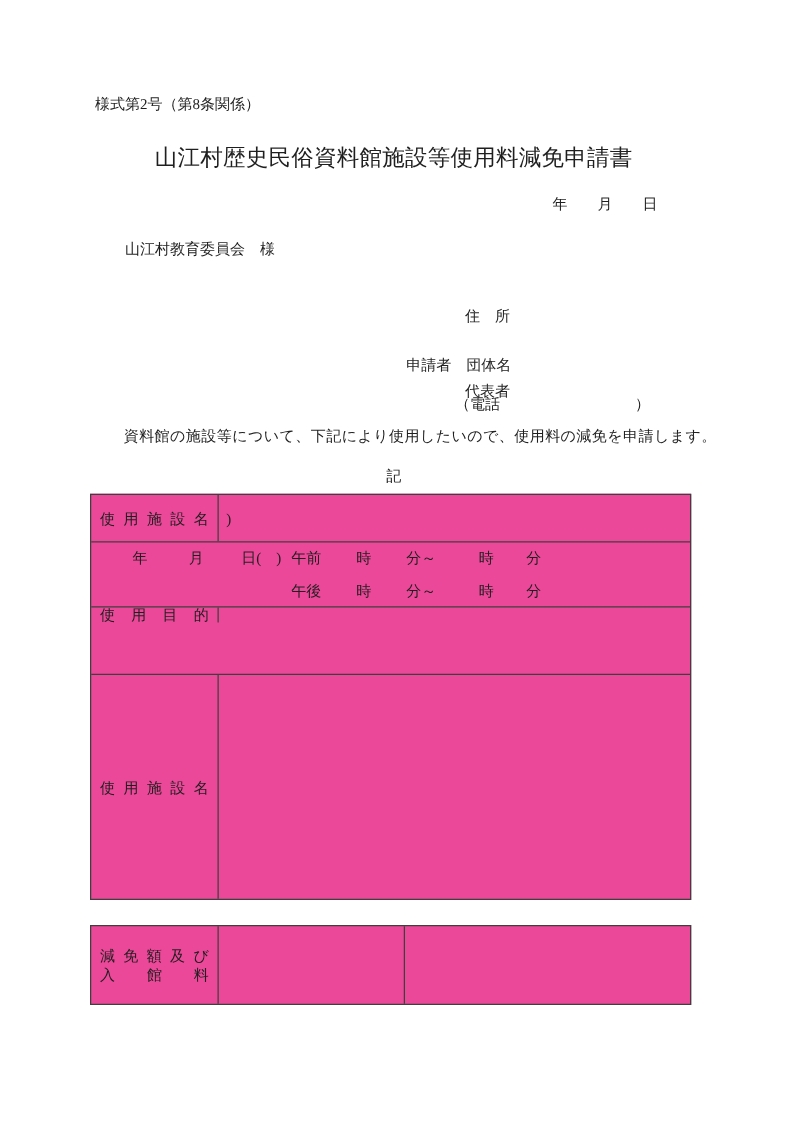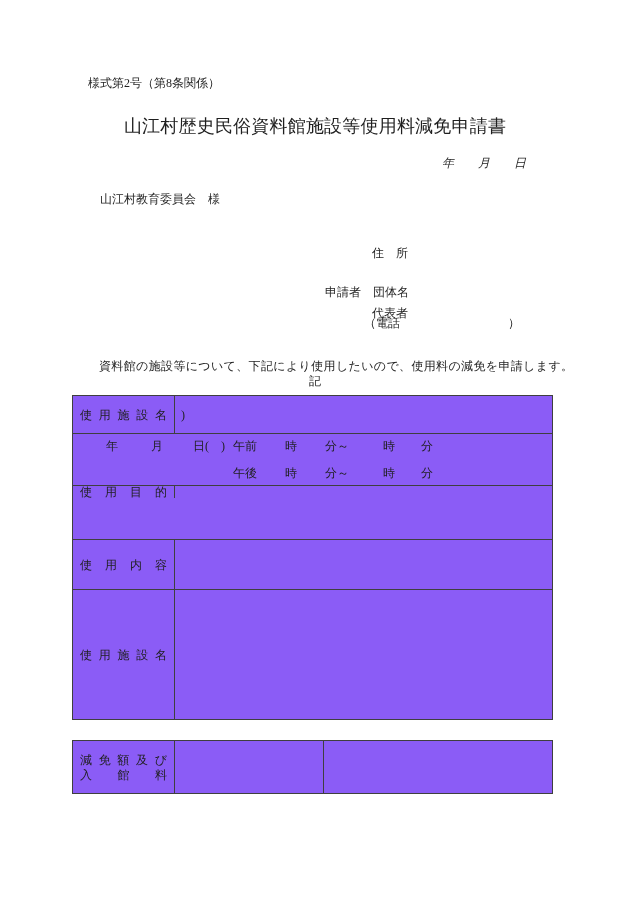--- a/index.html
+++ b/index.html
@@ -5,52 +5,52 @@
   * { margin:0; padding:0; box-sizing:border-box; }
   html,body { background:#ffffff; }
   body {
     width:630px; height:903px; position:relative;
     font-family:"Liberation Serif","DejaVu Serif",serif;
     color:#1f1f1f; font-size:12px; line-height:1;
   }
   .abs { position:absolute; white-space:pre; }
 
   
-  .form-number { left:88px; top:77px; }
+  .form-number { left:76px; top:77px; }
   .doc-title { left:0; right:0; top:117px; text-align:center; font-size:18px; letter-spacing:0.2px; }
-  .date-line { left:442px; top:157px;font-style:italic; }
+  .date-line { left:442px; top:157px; }
   .addressee { left:100px; top:193px; }
   .addr-label { left:372px; top:247px; }
   .applicant-line { left:325px; top:267px;margin-top:19px; }
   .rep-label { left:372px; top:286px;margin-top:21px; }
   .phone-label { left:364px; top:306px;margin-top:11px; }
-  .statement { left:99px; top:360px; letter-spacing:0.35px; }
+  .statement { left:99px; top:343px; letter-spacing:0.35px; }
   .record-mark { left:0; right:0; top:375px; text-align:center; }
 
   
-  .jp-table { position:absolute; border:1px solid #3f3f3f; background:#8b5cf6; }
+  .jp-table { position:absolute; border:1px solid #3f3f3f; background:#ec4899; }
   #main-table { left:72px; top:395px; width:481px; height:325px; display:flex; flex-direction:column; }
   .t-row { display:flex; border-bottom:1px solid #3f3f3f; }
   .t-row:last-child { border-bottom:none; flex:1; }
   .row-facility { height:38px; }
   .row-period { height:52px; }
   .row-purpose { height:54px;flex-direction:column; }
   .row-content { height:50px; }
   .label-cell { width:102px; min-width:102px; border-right:1px solid #3f3f3f;
                 display:flex; align-items:center; padding:0 7px; }
   .jlabel { display:block; width:100%; text-align:justify; text-align-last:justify; }
   .content-cell { flex:1; position:relative; }
   .facility-content { display:flex; align-items:center; justify-content:space-between;
                       padding:0 7px 0 6px; }
   .seg { position:absolute; white-space:pre; }
   .pl1 { top:6px; } .pl2 { top:33px; }
   .sx-year{left:33px;} .sx-month{left:78px;} .sx-day{left:120px;} .sx-ampm{left:160px;}
   .sx-hour-a{left:212px;} .sx-min-a{left:252px;} .sx-hour-b{left:310px;} .sx-min-b{left:348px;}
 
-  #bottom-table { left:72px; top:740px; width:481px; height:54px; display:flex; }
+  #bottom-table { left:72px; top:740px; width:481px; height:64px; display:flex; }
   .b-label { width:102px; min-width:102px; border-right:1px solid #3f3f3f;
              display:flex; flex-direction:column; justify-content:center; gap:3px; padding:0 7px; }
   .b-fill1 { width:149px; min-width:149px; border-right:1px solid #3f3f3f; }
   .b-remarks { width:62px; min-width:62px; border-right:1px solid #3f3f3f;
                display:flex; align-items:center; padding:0 10px; }
   .b-fill2 { flex:1; }
 </style>
 </head>
 <body>
 
@@ -96,26 +96,20 @@
     </div>
   </div>
 
   <div class="t-row row-purpose">
     <div class="label-cell">
       <span class="jlabel">使用目的</span>
     </div>
     <div class="content-cell"></div>
   </div>
 
-  <div class="t-row row-content">
-    <div class="label-cell">
-      <span class="jlabel">使用内容</span>
-    </div>
-    <div class="content-cell"></div>
-  </div>
 
   <div class="t-row">
     <div class="label-cell">
       <span class="jlabel">使用施設名</span>
     </div>
     <div class="content-cell"></div>
   </div>
 
 </div>
 

